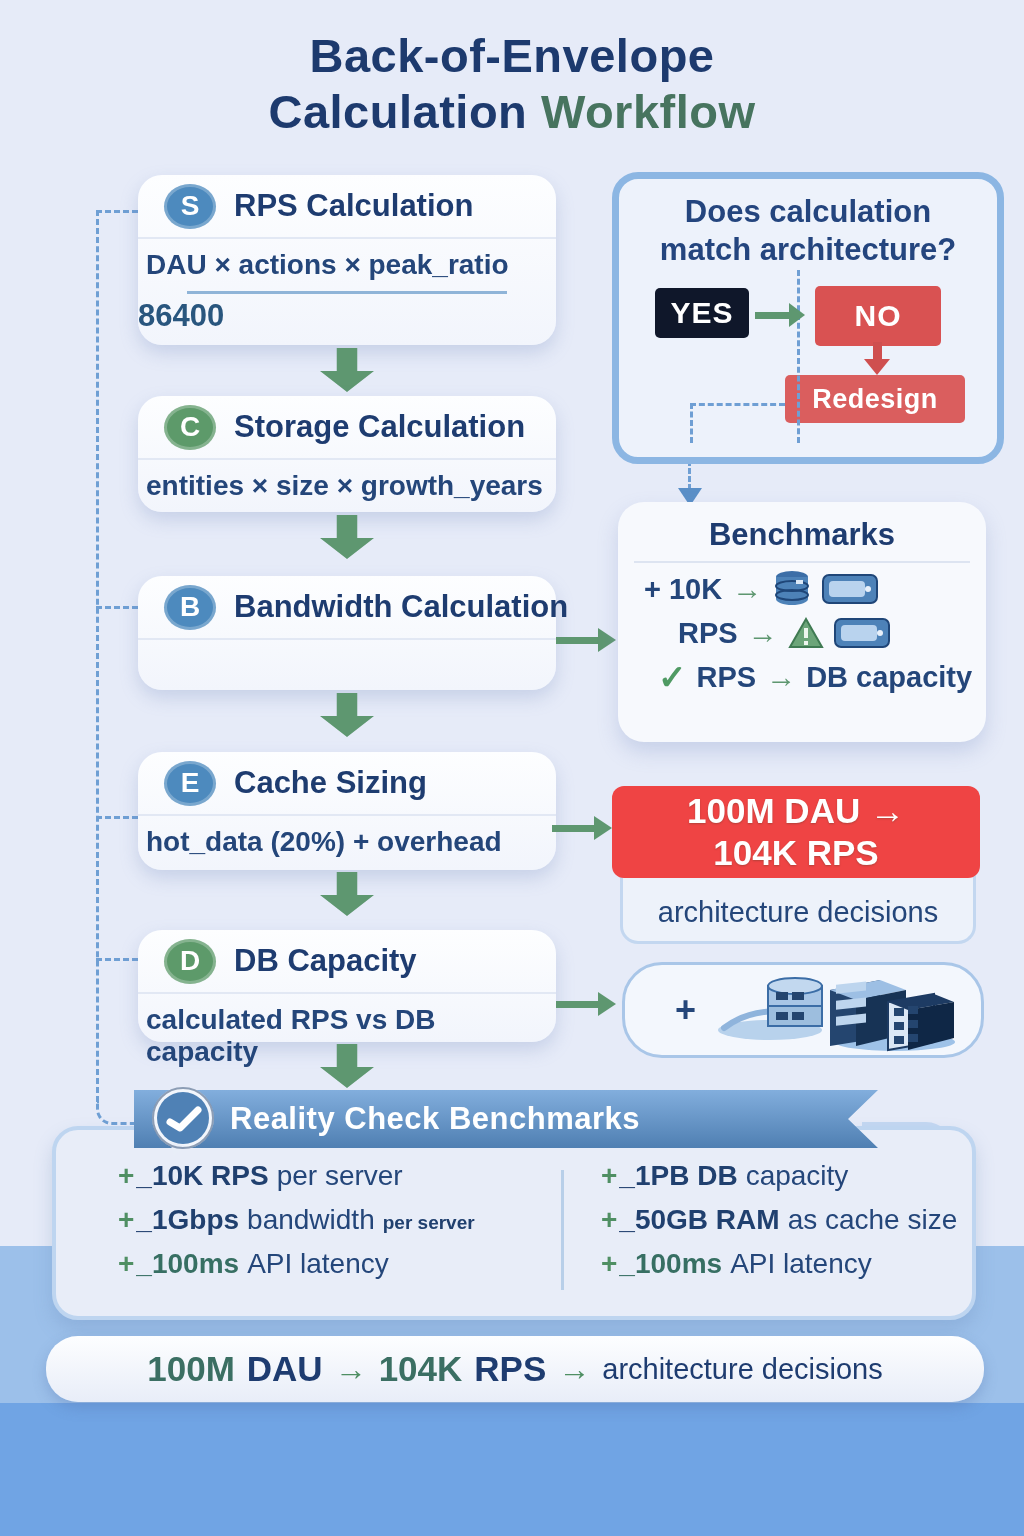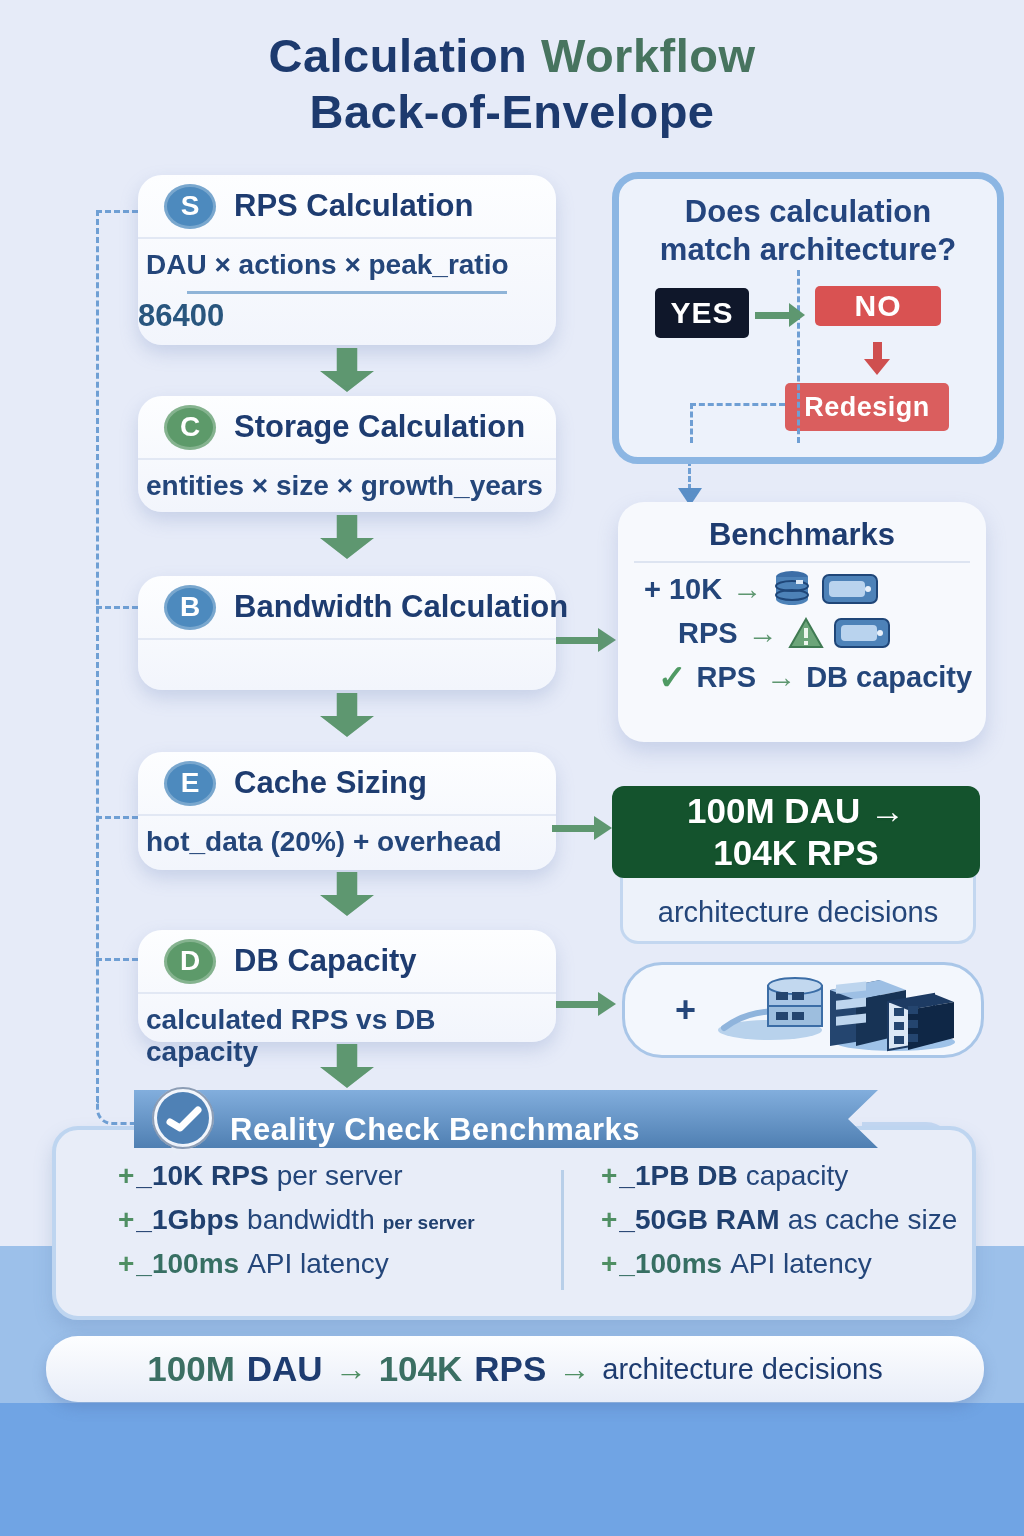--- a/index.html
+++ b/index.html
@@ -51,61 +51,61 @@
                 border-top:12px solid transparent;border-bottom:12px solid transparent;}
 
   
   .decision{left:612px;top:172px;width:378px;height:278px;background:#edf2fb;
             border:7px solid #8cb6e3;border-radius:26px;z-index:2;}
   .question{position:absolute;left:0;top:14px;width:100%;text-align:center;
             font-size:31px;font-weight:700;color:#24457e;line-height:38px;padding:0 20px;box-sizing:border-box;}
   .tag{position:absolute;display:flex;align-items:center;justify-content:center;
        color:#fff;font-weight:700;border-radius:5px;letter-spacing:1px;}
   .tag.yes{left:36px;top:109px;width:94px;height:50px;background:#0f172a;font-size:30px;}
-  .tag.no{left:196px;top:107px;width:126px;height:40px;background:#d95252;font-size:30px;}
-  .tag.redesign{left:166px;top:196px;width:164px;height:48px;background:#da5e5e;font-size:27px;letter-spacing:.5px;margin-top:8px;}
+  .tag.no{left:196px;top:107px;width:126px;height:60px;background:#d95252;font-size:30px;}
+  .tag.redesign{left:166px;top:196px;width:180px;height:48px;background:#da5e5e;font-size:27px;letter-spacing:.5px;}
   .red-stem{position:absolute;left:254px;top:163px;width:9px;height:18px;background:#cf4f4f;}
   .red-head{position:absolute;left:245px;top:180px;width:0;height:0;
             border-top:16px solid #cf4f4f;border-left:13px solid transparent;border-right:13px solid transparent;}
   .blue-head{width:0;height:0;border-top:18px solid #5a8fc7;
              border-left:12px solid transparent;border-right:12px solid transparent;z-index:2;}
 
   
   .reality{left:618px;top:502px;width:368px;height:240px;background:#f7f9fd;
            border-radius:26px;box-shadow:0 10px 20px rgba(130,150,200,.3);z-index:2;}
   .reality-title{text-align:center;font-size:31px;font-weight:700;color:#1e3c70;
                  line-height:37px;padding-top:14px;}
   .reality-div{border-top:2px solid #dde4f1;margin:8px 16px 2px;}
   .rrow{display:flex;align-items:center;gap:10px;padding:2px 0 0 26px;height:44px;
         font-size:29px;font-weight:700;color:#24467a;}
   .rrow .garrow{color:#5e9770;font-size:30px;font-weight:700;}
   .rrow .check{color:#4f9a63;font-size:34px;}
   .rrow.indent{padding-left:60px;height:40px;}
 
   
-  .greenbox{left:612px;top:786px;width:368px;height:92px;background:#14532d;
+  .greenbox{left:612px;top:786px;width:368px;height:92px;background:#ef4444;
             border-radius:12px;display:flex;flex-direction:column;align-items:center;
             justify-content:center;color:#fff;font-weight:700;font-size:35px;
             line-height:42px;z-index:3;text-shadow:0 1px 2px rgba(0,60,30,.25);}
   .archcard{left:620px;top:872px;width:356px;height:72px;background:#edf2fa;
             border:3px solid #c3d7f0;border-top:none;border-radius:0 0 18px 18px;
             display:flex;align-items:flex-end;justify-content:center;z-index:2;
             font-size:29px;color:#24467a;padding-bottom:12px;box-sizing:border-box;}
 
   
   .serversbox{left:622px;top:962px;width:362px;height:96px;background:#f3f7fd;
               border:3px solid #a9c6e8;border-radius:40px;display:flex;align-items:center;
               gap:14px;padding-left:50px;box-sizing:border-box;z-index:2;}
   .serversbox .plus{font-size:36px;font-weight:700;color:#24467a;}
 
   
   .ribbon{left:134px;top:1090px;width:744px;height:58px;z-index:4;
           background:linear-gradient(180deg,#82aedd,#4f7fb2);
           clip-path:polygon(0 0,100% 0,calc(100% - 30px) 50%,100% 100%,0 100%);
-          display:flex;align-items:flex-end;padding-left:96px;box-sizing:border-box;
+          display:flex;align-items:center;padding-left:96px;box-sizing:border-box;
           color:#fff;font-weight:700;font-size:31px;letter-spacing:.5px;}
   .ribbon-icon{left:146px;top:1084px;z-index:5;}
   .curve{left:862px;top:1122px;width:84px;height:130px;border-top:8px solid #c4d8f2;
          border-right:8px solid #c4d8f2;border-top-right-radius:28px;z-index:1;}
 
   
   .benchcard{left:52px;top:1126px;width:916px;height:186px;background:#e8edf8;
              border:4px solid #bed5f0;border-radius:26px;z-index:2;
              box-shadow:0 10px 18px rgba(100,130,180,.25);}
   .benchdiv{position:absolute;left:505px;top:40px;height:120px;border-left:3px solid #b8cfe9;}
@@ -128,25 +128,25 @@
   .pill .ar{font-size:32px;font-weight:700;color:#4f8f63;}
   .pill .res{font-size:29px;color:#1e3c70;}
 </style>
 </head>
 <body>
 
 <div class="abs band1"></div>
 <div class="abs band2"></div>
 
 <div class="abs title">
+  <div>Back-of-Envelope</div>
   <div>
     <span>Calculation</span>
     <span class="accent">Workflow</span>
   </div>
-  <div>Back-of-Envelope</div>
 </div>
 
 <div class="abs dash-h" style="left:96px;top:210px;width:42px;"></div>
 <div class="abs dash-v" style="left:96px;top:210px;height:892px;"></div>
 <div class="abs dash-h" style="left:96px;top:606px;width:42px;"></div>
 <div class="abs dash-h" style="left:96px;top:816px;width:42px;"></div>
 <div class="abs dash-h" style="left:96px;top:958px;width:42px;"></div>
 <div class="abs dash-corner" style="left:96px;top:1100px;width:38px;height:22px;"></div>
 
 <div class="abs step" style="top:175px;height:170px;">

